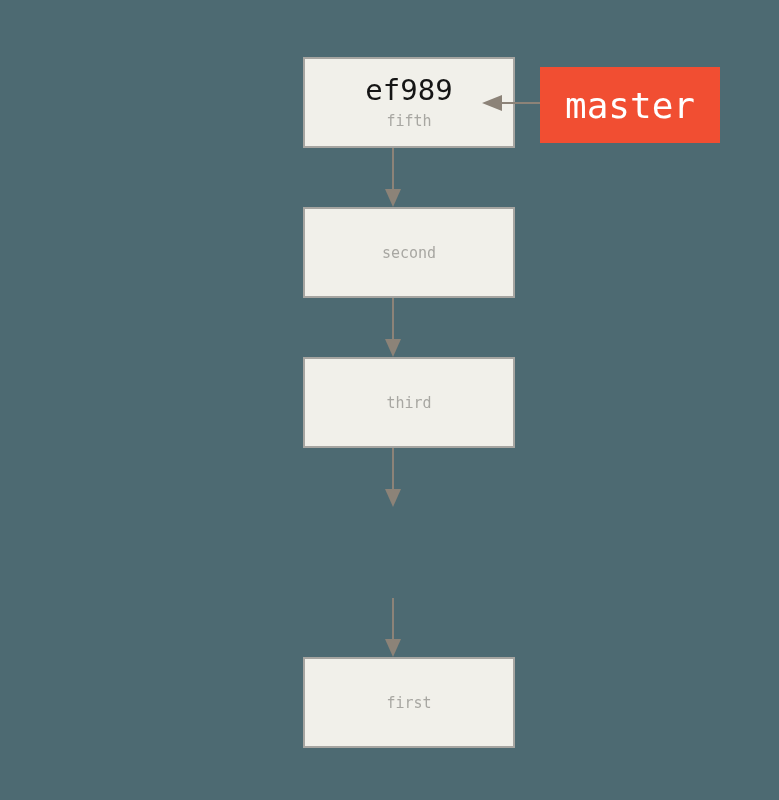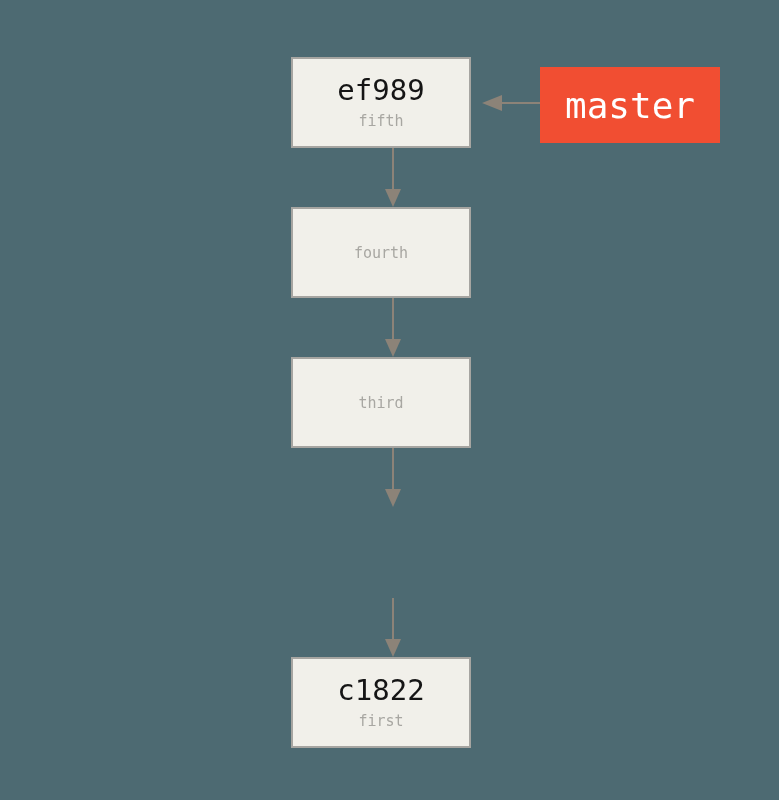--- a/index.html
+++ b/index.html
@@ -16,22 +16,22 @@
   html, body {
     width: 779px; height: 800px;
     overflow: hidden;
     background: var(--background);
     font-family: "DejaVu Sans Mono", "Liberation Mono", monospace;
   }
   .stage { position: relative; width: 779px; height: 800px; }
 
   .commit-node {
     position: absolute;
-    left: 291px;
-    width: 180px;
+    left: 303px;
+    width: 212px;
     height: 91px;
     background: var(--box-fill);
     border: 2px solid var(--box-border);
     display: flex;
     flex-direction: column;
     align-items: center;
     justify-content: center;
   }
   .commit-hash {
     font-size: 29px;
@@ -103,30 +103,29 @@
 <body>
 
 <div class="stage">
 
   <div class="commit-node" style="top:57px">
     <div class="commit-hash">ef989</div>
     <div class="commit-message">fifth</div>
   </div>
 
   <div class="commit-node" style="top:207px">
-    <div class="commit-message">fourth</div>
+    <div class="commit-message">second</div>
   </div>
 
   <div class="commit-node" style="top:357px">
     <div class="commit-message">third</div>
   </div>
 
 
   <div class="commit-node" style="top:657px">
-    <div class="commit-hash">c1822</div>
     <div class="commit-message">first</div>
   </div>
 
   <div class="v-arrow" style="top:148px">
     <div class="line"></div>
     <div class="head"></div>
   </div>
   <div class="v-arrow" style="top:298px">
     <div class="line"></div>
     <div class="head"></div>

